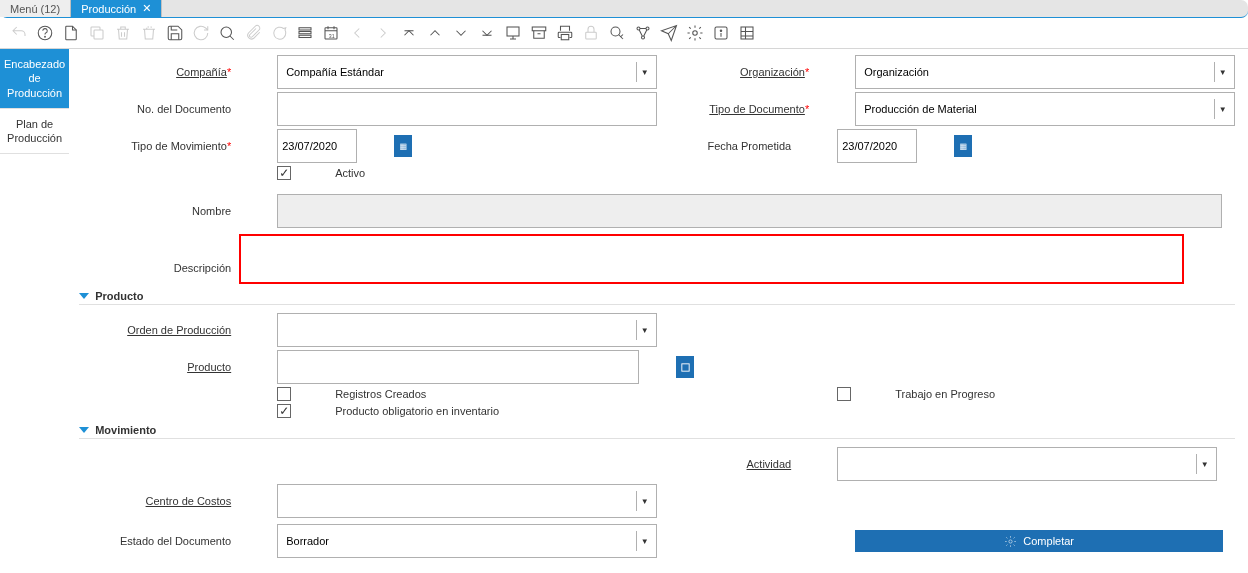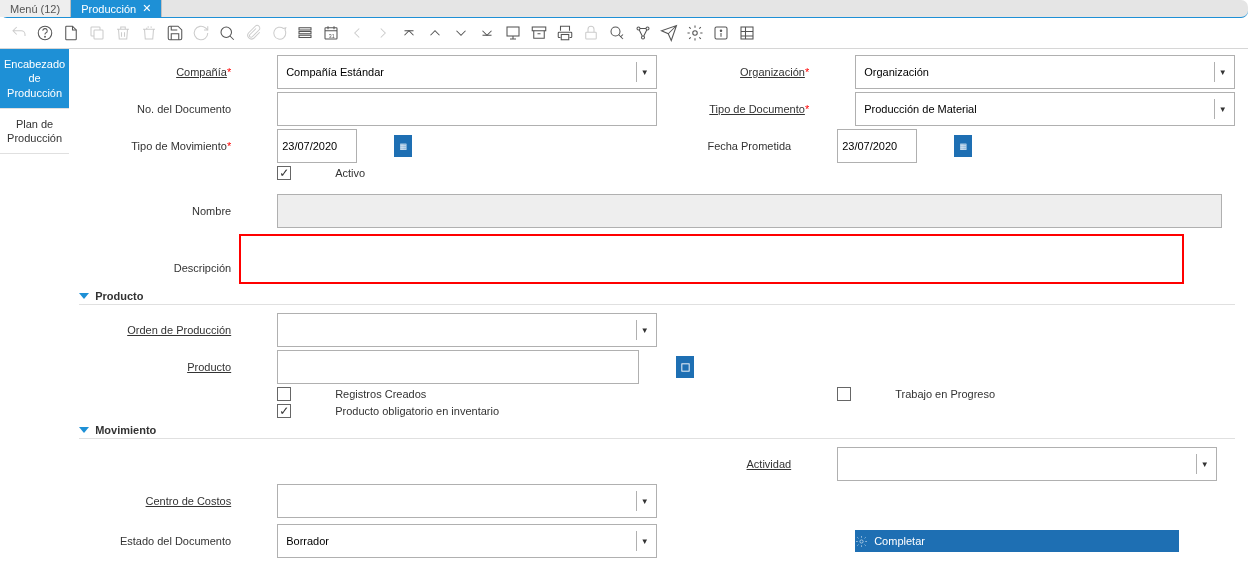--- a/index.html
+++ b/index.html
@@ -50,21 +50,21 @@
   .chk { width: 14px; height: 14px; border: 1.5px solid #666; display: inline-flex; align-items: center; justify-content: center; margin-right: 6px; background:#fff; }
   .chk.checked::after { content: "✓"; font-size: 12px; color: #333; line-height: 1; }
 
   .section { margin-top: 6px; }
   .section-head { display: flex; align-items: center; border-bottom: 1px solid #e0e0e0; padding-bottom: 2px; margin-bottom: 8px; font-weight: bold; font-size: 11px; }
   .tri { width: 0; height: 0; border-left: 5px solid transparent; border-right: 5px solid transparent; border-top: 6px solid #1e90d6; margin-right: 6px; }
 
   textarea.descr { width: 945px; height: 50px; resize: none; border: 2px solid red; }
   input.nombre { width: 945px; background: #eeeeee; }
 
-  .btn-primary { background: #1e6fb3; color: #fff; border: none; width: 324px; height: 22px; font-size: 11px; cursor: pointer; display: inline-flex; align-items: center; gap: 6px; }
+  .btn-primary { background: #1e6fb3; color: #fff; border: none; width: 368px; height: 22px; font-size: 11px; cursor: pointer; display: inline-flex; align-items: center; justify-content: center; gap: 6px; }
   .btn-primary svg { width: 13px; height: 13px; stroke: #fff; fill: none; }
 </style>
 </head>
 <body>
 
 <div class="tabbar">
   <div class="tab">
     <span>Menú (12)</span>
   </div>
   <div class="tab active">

